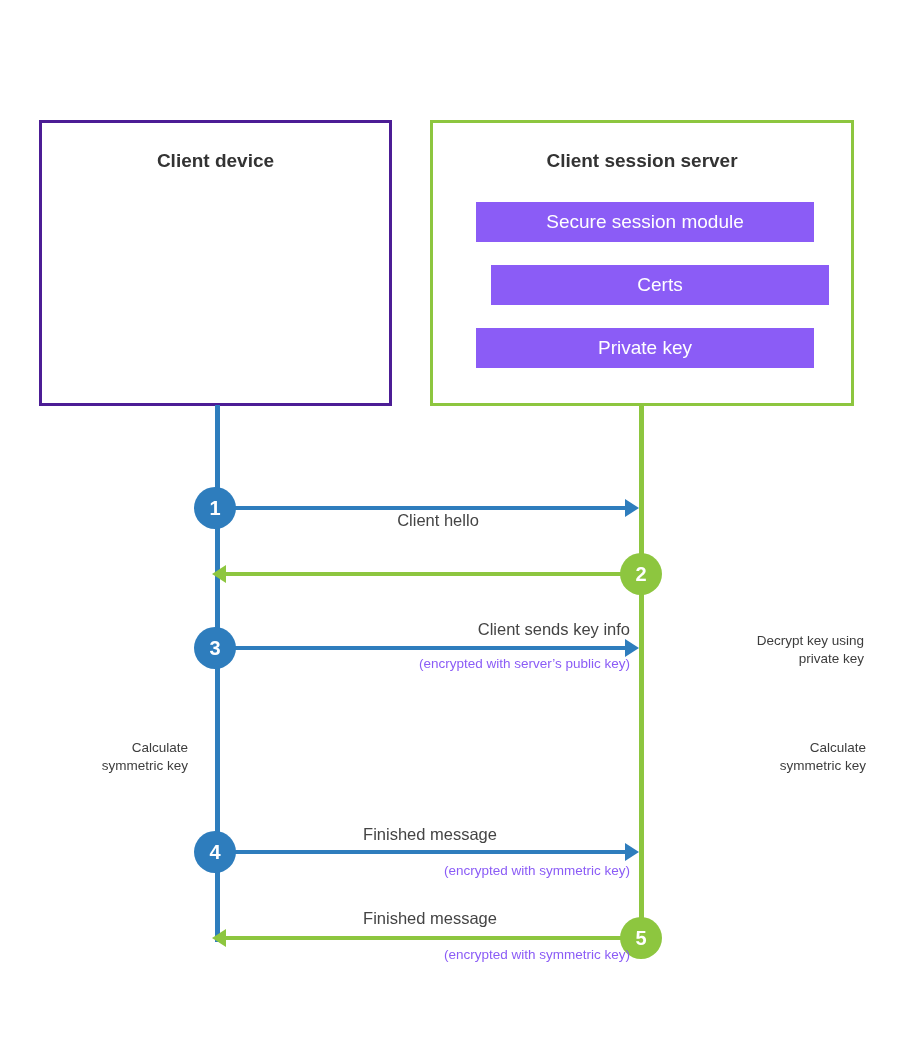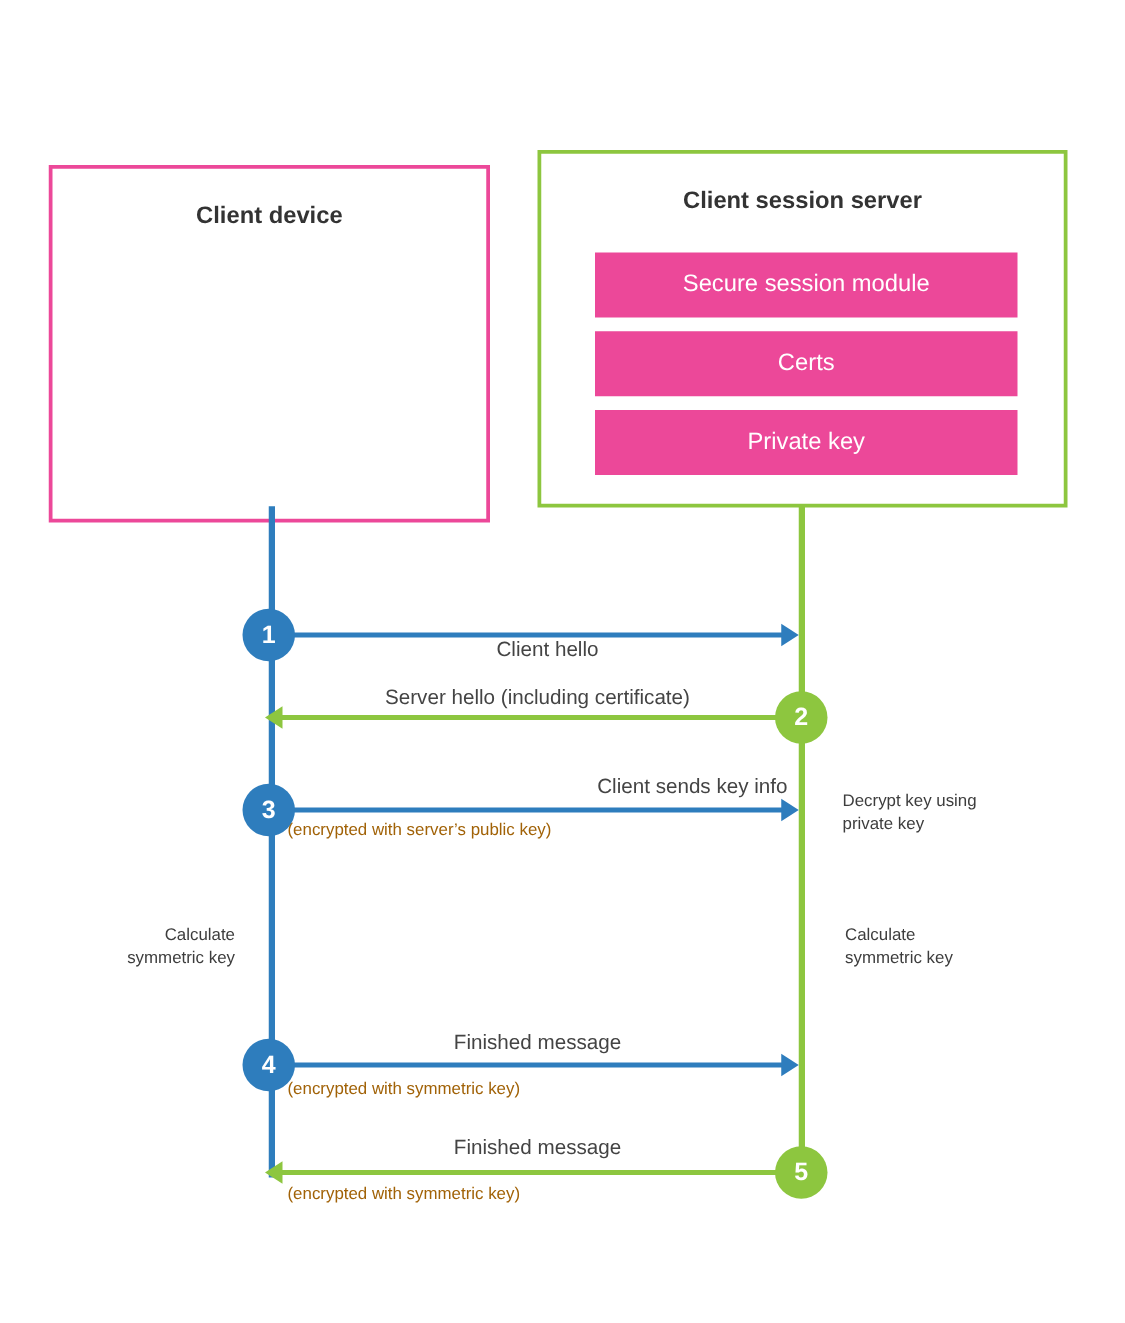--- a/index.html
+++ b/index.html
@@ -35,24 +35,24 @@
   }
 
   
   .party-box {
     position: absolute;
     background: #ffffff;
     box-sizing: border-box;
   }
   #client-box {
     left: 39px;
-    top: 132px;
+    top: 120px;
     width: 353px;
     height: 286px;
-    border: 3px solid #ec4899;
+    border: 3px solid #4c1d95;
   }
   #server-box {
     left: 430px;
     top: 120px;
     width: 424px;
     height: 286px;
     border: 3px solid #8dc63f;
   }
   .party-title {
     position: absolute;
@@ -82,26 +82,26 @@
     width: 277px;
     height: 174px;
     background: #5e9bd3;
     font-size: 20px;
     padding: 0 18px;
     box-sizing: border-box;
   }
   .server-bar {
     left: 43px;
     width: 338px;
-    height: 52px;
-    background: #ec4899;
+    height: 40px;
+    background: #8b5cf6;
     font-size: 19px;
   }
   #server-bar-0 { top: 79px; }
-  #server-bar-1 { top: 142px; }
+  #server-bar-1 { top: 142px; margin-left: 15px; }
   #server-bar-2 { top: 205px; }
 
   
   .lifeline {
     position: absolute;
     width: 5px;
   }
   #client-lifeline {
     left: 215px;
     top: 405px;
@@ -158,39 +158,39 @@
   
   .msg-label {
     position: absolute;
     text-align: center;
     color: #444444;
     font-size: 16.5px;
     white-space: nowrap;
   }
   .msg-sublabel {
     position: absolute;
-    text-align: left;
-    color: #a16207;
+    text-align: right;
+    color: #8b5cf6;
     font-size: 13.5px;
     white-space: nowrap;
   }
 
   
   .side-note {
     position: absolute;
     color: #3d3d3d;
     font-size: 13.5px;
     line-height: 1.3;
     white-space: pre-line;
   }
   .side-note.left-of-line {
     text-align: right;
   }
   .side-note.right-of-line {
-    text-align: left;
+    text-align: right;
   }
 </style>
 </head>
 <body>
 
 <div id="diagram-root">
 
 
   <div class="party-box" id="client-box">
     <div class="party-title">Client device</div>
@@ -204,21 +204,20 @@
   </div>
 
   <div class="lifeline" id="client-lifeline"></div>
   <div class="lifeline" id="server-lifeline"></div>
 
   <div class="msg-label" style="left:238px; top:478px; width:400px;margin-top:33px;">Client hello</div>
   <div class="msg-line blue" style="left:217px; top:506px; width:410px;"></div>
   <div class="arrow-head right" style="left:625px; top:499px;"></div>
   <div class="step-circle blue" style="left:194px; top:487px;">1</div>
 
-  <div class="msg-label" style="left:230px; top:549px; width:400px;">Server hello (including certificate)</div>
   <div class="msg-line green" style="left:224px; top:572px; width:410px;"></div>
   <div class="arrow-head left" style="left:212px; top:565px;"></div>
   <div class="step-circle green" style="left:620px; top:553px;">2</div>
 
   <div class="msg-label" style="left:230px; top:620px; width:400px;text-align:right;">Client sends key info</div>
   <div class="msg-line blue" style="left:217px; top:646px; width:410px;"></div>
   <div class="arrow-head right" style="left:625px; top:639px;"></div>
   <div class="step-circle blue" style="left:194px; top:627px;">3</div>
   <div class="msg-sublabel" style="left:230px; top:656px; width:400px;">(encrypted with server’s public key)</div>
 

